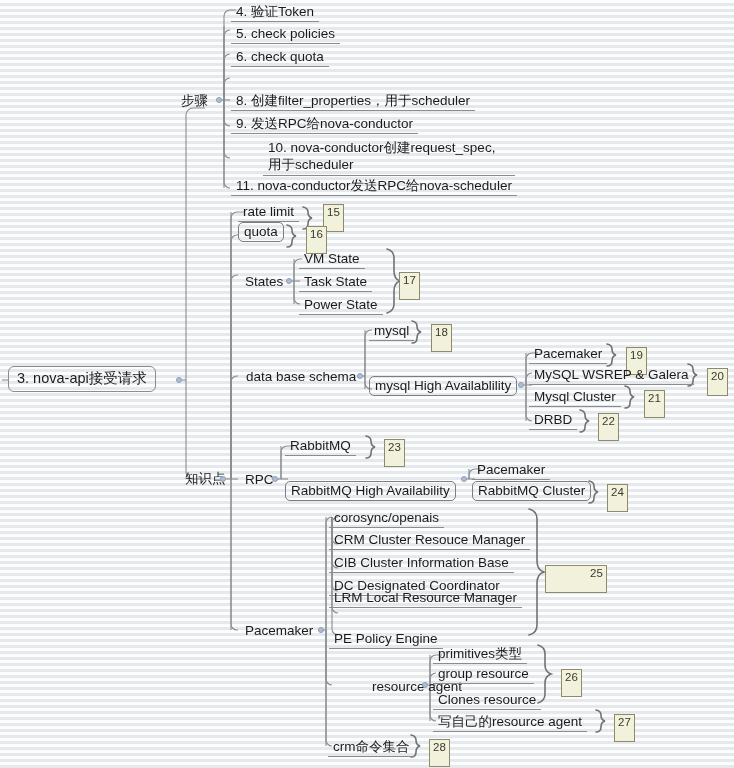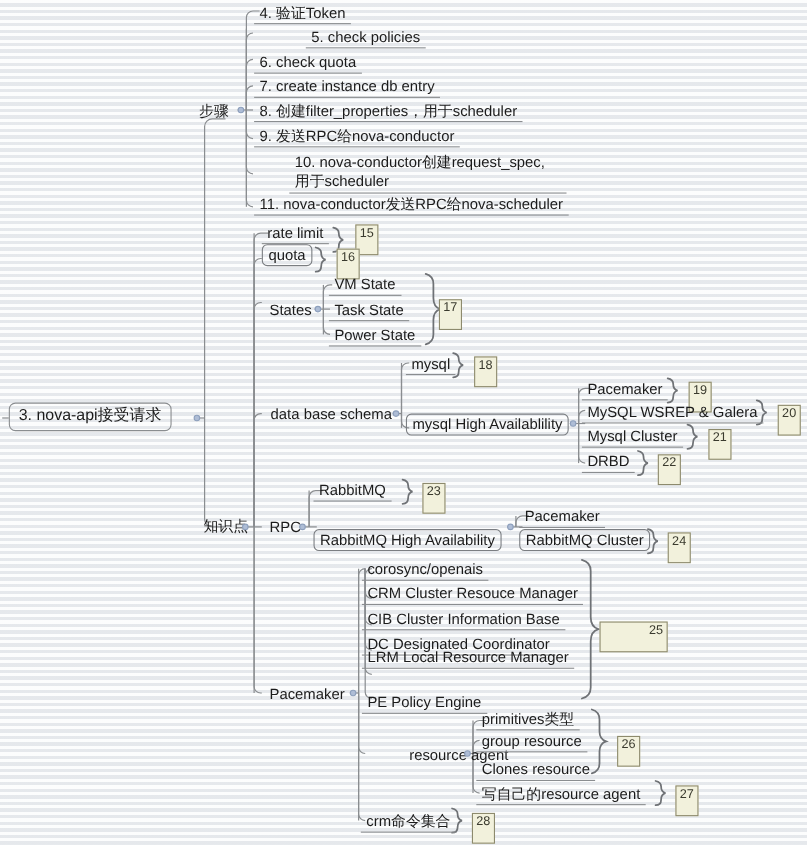--- a/index.html
+++ b/index.html
@@ -165,23 +165,22 @@
     </g>
   </svg>
 
   <div class="node root" style="left:8px;top:366px;">3. nova-api接受请求</div>
   <div class="dot" style="left:176px;top:377px;"></div>
 
   <div class="node" style="left:176px;top:92px;">步骤</div>
   <div class="dot" style="left:216px;top:97px;"></div>
 
   <div class="node ul" style="left:231px;top:3px;">4. 验证Token</div>
-  <div class="node ul" style="left:231px;top:25px;margin-left:47px;">5. check policies</div>
+  <div class="node ul" style="left:231px;top:25px;">5. check policies</div>
   <div class="node ul" style="left:231px;top:48px;">6. check quota</div>
-  <div class="node ul" style="left:231px;top:70px;">7. create instance db entry</div>
   <div class="node ul" style="left:231px;top:92px;">8. 创建filter_properties，用于scheduler</div>
   <div class="node ul" style="left:231px;top:115px;">9. 发送RPC给nova-conductor</div>
   <div class="node ul wrap" style="left:231px;top:138px;width:252px;">10. nova-conductor创建request_spec, 用于scheduler</div>
   <div class="node ul" style="left:231px;top:177px;">11. nova-conductor发送RPC给nova-scheduler</div>
 
   <div class="node" style="left:180px;top:470px;">知识点</div>
   <div class="dot" style="left:220px;top:476px;"></div>
 
   <div class="node ul" style="left:238px;top:203px;">rate limit</div>
   <div class="badge" style="left:323px;top:204px;">15</div>

